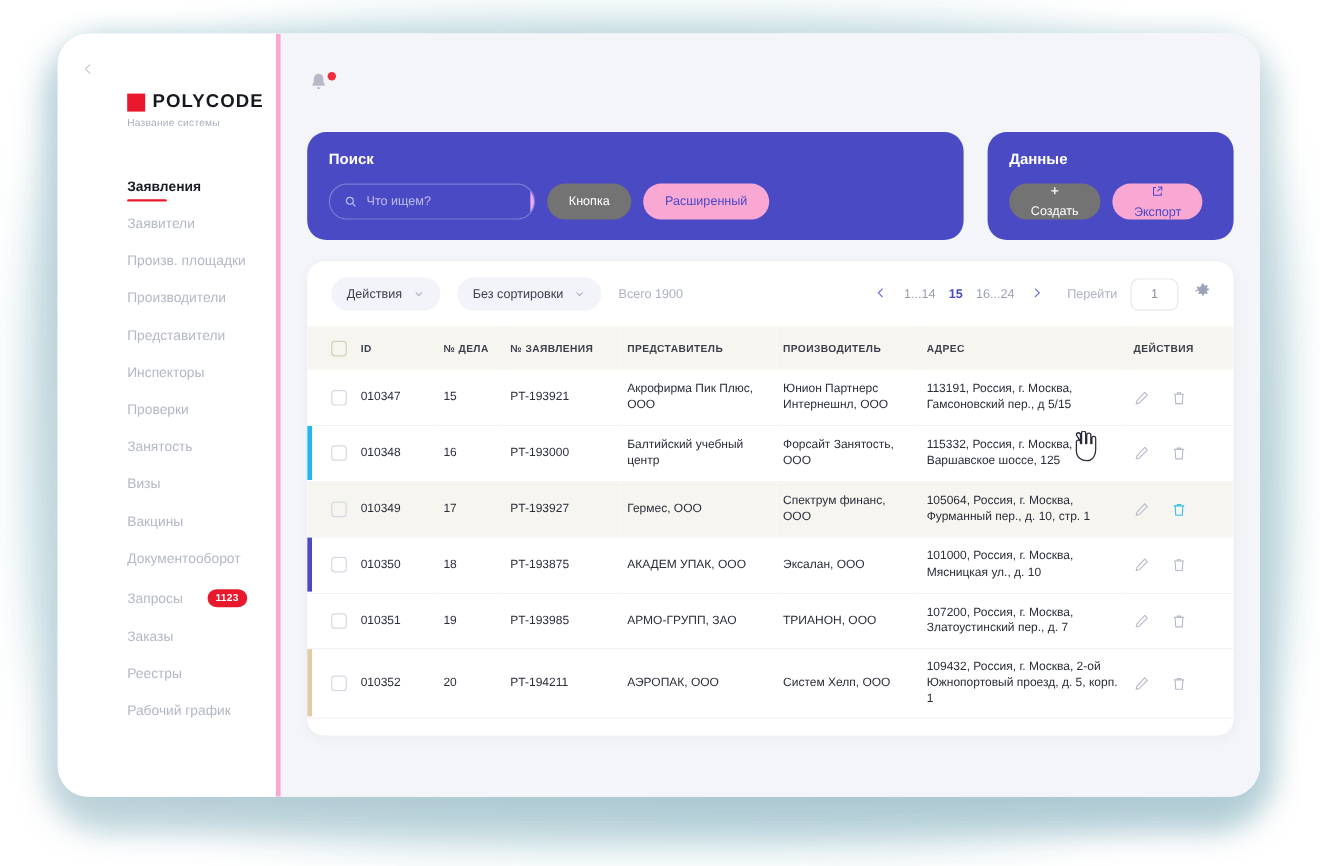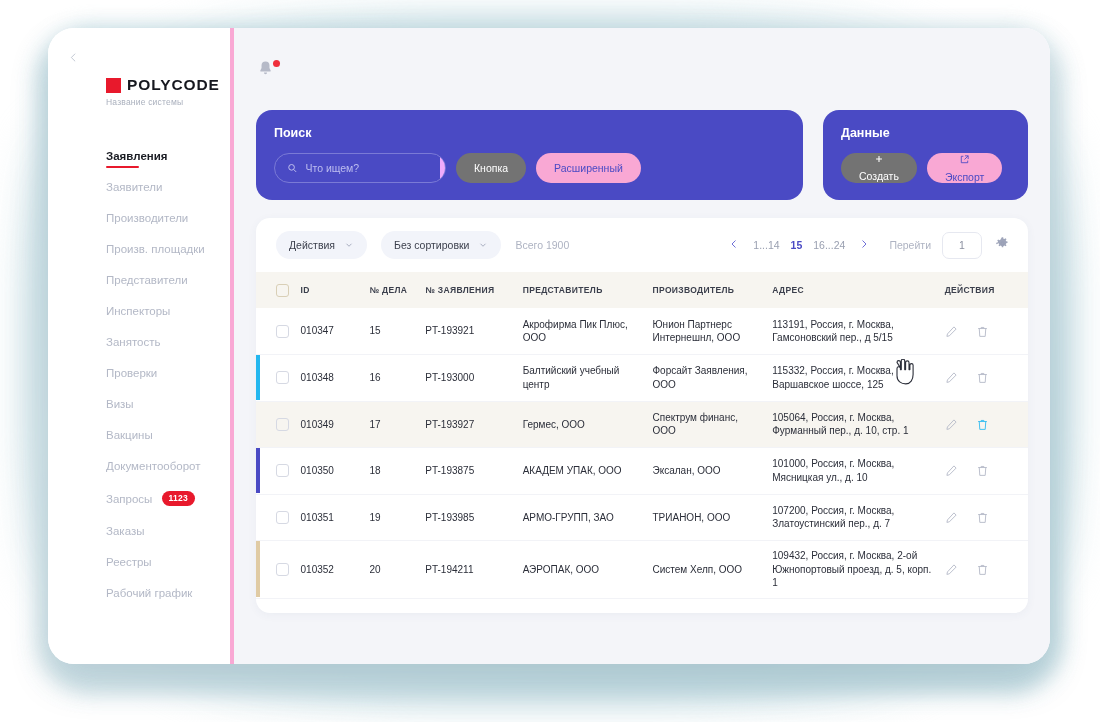--- a/index.html
+++ b/index.html
@@ -101,21 +101,21 @@
   .nav-item.active { color: #1a1c23; font-weight: 600; }
   .nav-underline {
     position: absolute;
     left: 0; bottom: 3px;
     width: 33px; height: 2.5px;
     background: #e8192c;
     border-radius: 2px;
   }
   .nav-badge {
     display: inline-block;
-    margin-left: 6px;
+    margin-left: 17px;
     background: #e8192c;
     color: #fff;
     font-size: 8.5px;
     font-weight: 700;
     padding: 2.5px 7px;
     border-radius: 9px;
     vertical-align: 1px;
     letter-spacing: .2px;
   }
 
@@ -201,21 +201,21 @@
     border: 1px solid #7a7ad6;
     border-radius: 17px;
     height: 30px;
     overflow: hidden;
     flex: 0 0 auto;
   }
   .search-field {
     display: flex; align-items: center; gap: 8px;
     padding: 0 12px;
     width: 170px;
-    border-right: 5px solid #f0abfc;
+    border-right: 3px solid #f0abfc;
   }
   .search-field input {
     background: transparent; border: 0; outline: none;
     color: #ffffff;
     font-size: 10.5px;
     font-family: inherit;
     width: 100%;
   }
   .search-field input::placeholder { color: #bdbdf0; }
   .search-select {
@@ -362,36 +362,36 @@
 
       <nav class="nav">
         <a class="nav-item active">
           <span>Заявления</span>
           <span class="nav-underline"></span>
         </a>
         <a class="nav-item">
           <span>Заявители</span>
         </a>
         <a class="nav-item">
+          <span>Произв. площадки</span>
+        </a>
+        <a class="nav-item">
           <span>Производители</span>
         </a>
         <a class="nav-item">
-          <span>Произв. площадки</span>
-        </a>
-        <a class="nav-item">
           <span>Представители</span>
         </a>
         <a class="nav-item">
           <span>Инспекторы</span>
         </a>
         <a class="nav-item">
+          <span>Проверки</span>
+        </a>
+        <a class="nav-item">
           <span>Занятость</span>
-        </a>
-        <a class="nav-item">
-          <span>Проверки</span>
         </a>
         <a class="nav-item">
           <span>Визы</span>
         </a>
         <a class="nav-item">
           <span>Вакцины</span>
         </a>
         <a class="nav-item">
           <span>Документооборот</span>
         </a>
@@ -562,21 +562,21 @@
               </tr>
               <tr>
     <td>
       <span class="accent" style="background:#23b7ef"></span>
       <span class="chk"></span>
     </td>
     <td>010348</td>
     <td>16</td>
     <td>PT-193000</td>
     <td>Балтийский учебный центр</td>
-    <td>Форсайт Заявления, ООО</td>
+    <td>Форсайт Занятость, ООО</td>
     <td>115332, Россия, г. Москва, Варшавское шоссе, 125</td>
     <td>
       <span class="act-cell">
         <span class="ico-btn">
           <svg width="13" height="13" viewBox="0 0 24 24" fill="none" stroke="currentColor" stroke-width="1.7">
             <path d="M16.5 3.5 L20.5 7.5 L8 20 L3.5 21 L4.5 16.5 Z"></path>
           </svg>
         </span>
         <span class="ico-btn ">
           <svg width="13" height="13" viewBox="0 0 24 24" fill="none" stroke="currentColor" stroke-width="1.7">

